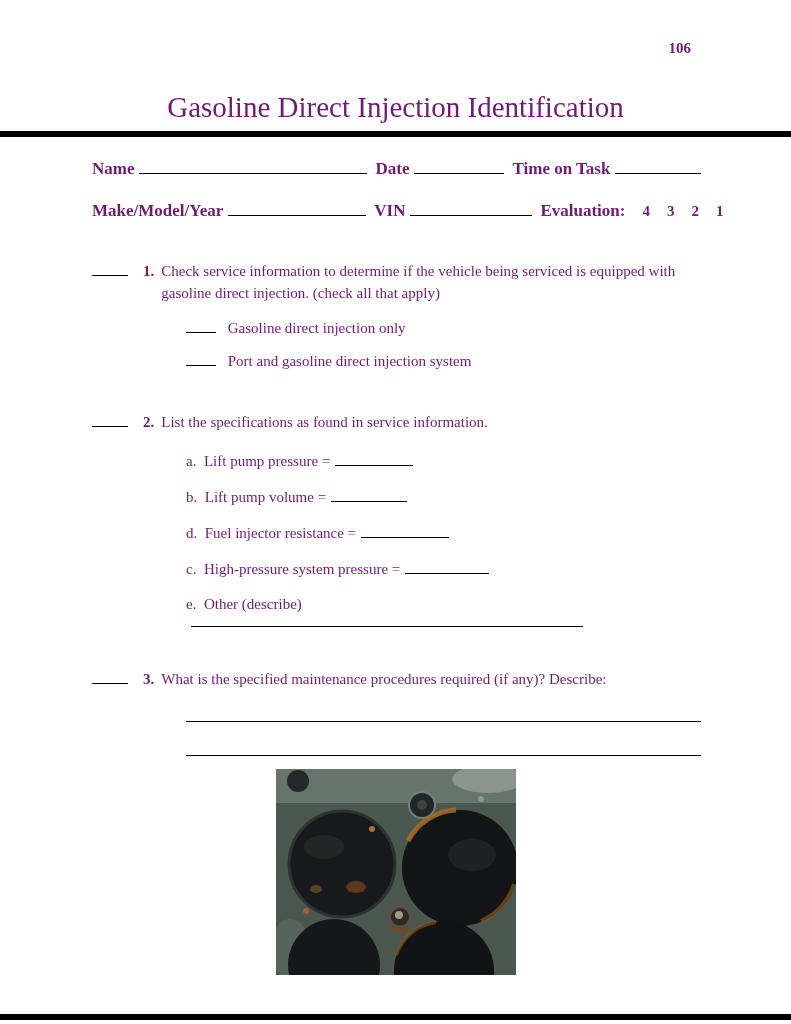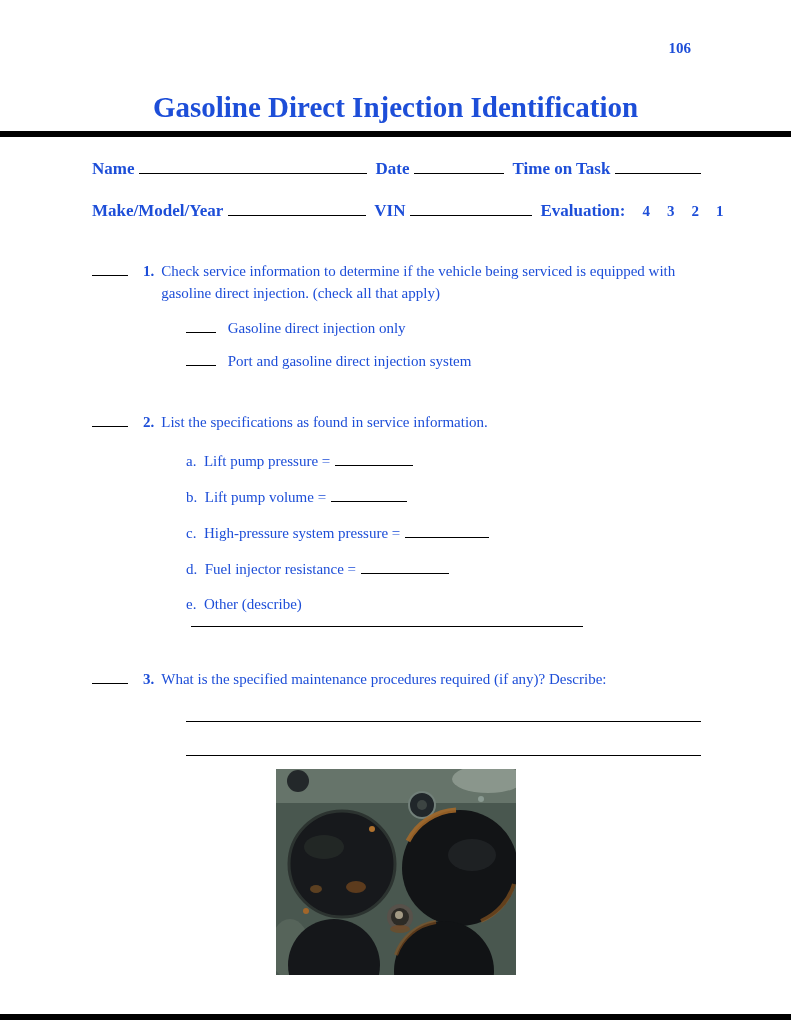--- a/index.html
+++ b/index.html
@@ -1,25 +1,25 @@
 <!DOCTYPE html>
 <html><head>
 <meta charset="utf-8">
 <style>
   html,body{margin:0;padding:0;background:#fff;}
   .page{
     position:relative;
     width:791px;height:1024px;
     background:#ffffff;
     font-family:"Liberation Serif", serif;
-    font-size:15px;color:#1d4ed8;
+    font-size:15px;color:#701a75;
     overflow:hidden;
   }
   .page-number{position:absolute;top:40px;right:100px;font-weight:bold;font-size:15px;}
-  .title{padding-top:92px;margin:0;text-align:center;font-size:29px;font-weight:bold;line-height:1.1;}
+  .title{padding-top:92px;margin:0;text-align:center;font-size:29px;font-weight:normal;line-height:1.1;}
   .ase{margin-top:4px;text-align:center;font-size:15px;line-height:1.3;}
   .rule{margin-top:7px;height:6px;background:#000;width:100%;}
   .rule-bottom{position:absolute;left:0;bottom:4px;height:6px;background:#000;width:100%;}
   .content{padding:0 91px 0 92px;}
   .blank{display:inline-block;border-bottom:1.5px solid #000;height:13px;margin:0 8px 0 5px;vertical-align:baseline;}
   .form-row{margin-top:22px;white-space:nowrap;}
   .form-row b{font-size:17px;margin-top:8px;}
   .score{font-weight:bold;margin-left:17px;}
   .question{display:flex;align-items:baseline;gap:7px;margin-top:40px;}
   .qnum{font-weight:bold;}
@@ -78,26 +78,26 @@
 
     <div class="spec indent">
       <span>a.</span>&nbsp;
       <span>Lift pump pressure =</span><span class="blank" style="width:78px"></span>
     </div>
     <div class="spec indent">
       <span>b.</span>&nbsp;
       <span>Lift pump volume =</span><span class="blank" style="width:76px"></span>
     </div>
     <div class="spec indent">
+      <span>d.</span>&nbsp;
+      <span>Fuel injector resistance =</span><span class="blank" style="width:88px"></span>
+    </div>
+    <div class="spec indent">
       <span>c.</span>&nbsp;
       <span>High-pressure system pressure =</span><span class="blank" style="width:84px"></span>
-    </div>
-    <div class="spec indent">
-      <span>d.</span>&nbsp;
-      <span>Fuel injector resistance =</span><span class="blank" style="width:88px"></span>
     </div>
     <div class="spec indent">
       <span>e.</span>&nbsp;
       <span>Other (describe)</span><span class="blank" style="width:392px"></span>
     </div>
 
     <div class="question" style="margin-top:38px">
       <span class="blank" style="width:36px;margin-left:0"></span>
       <span class="qnum">3.</span>
       <span class="qtext">What is the specified maintenance procedures required (if any)? Describe:</span>

